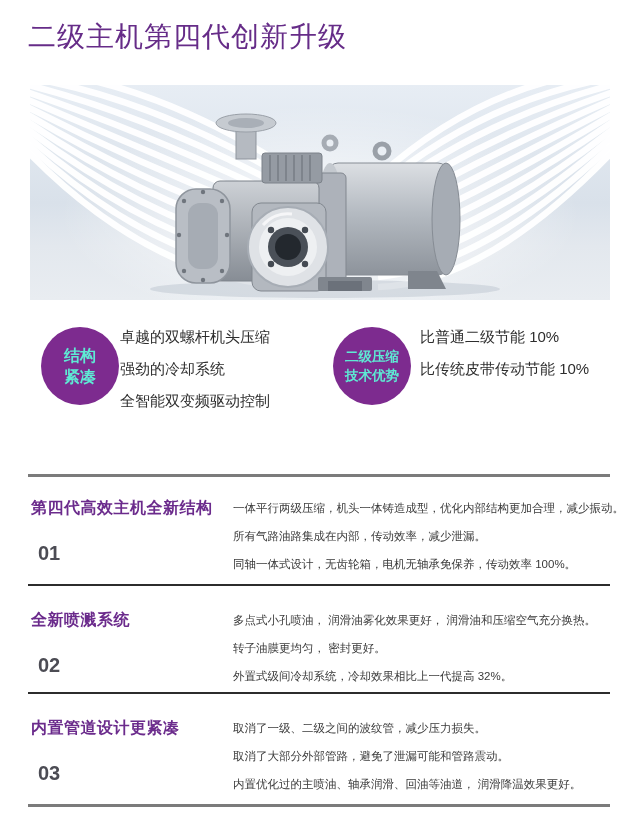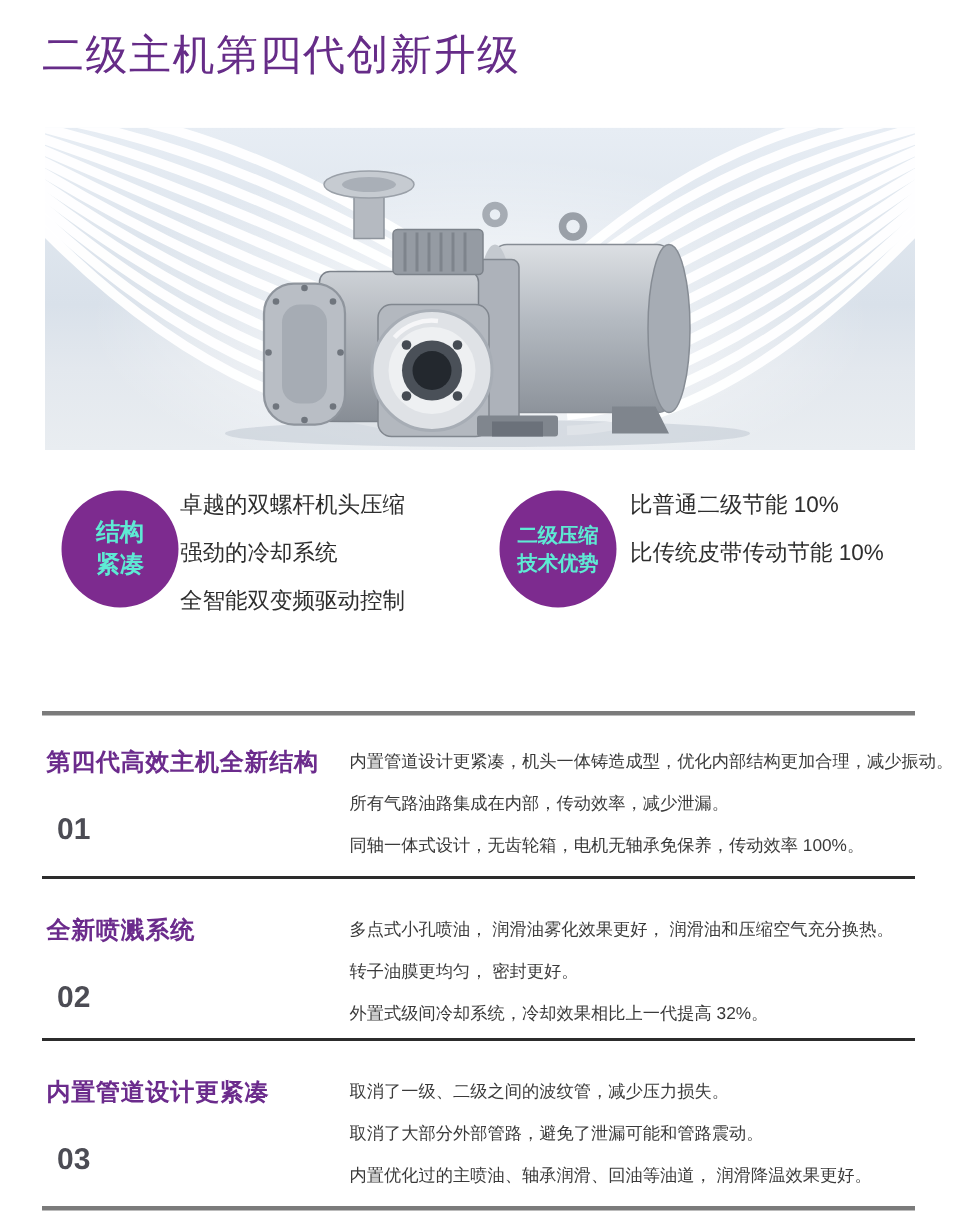--- a/index.html
+++ b/index.html
@@ -196,21 +196,21 @@
 
   <div class="rule rule-heavy rule-a"></div>
   <div class="rule rule-light rule-b"></div>
   <div class="rule rule-light rule-c"></div>
   <div class="rule rule-heavy rule-d"></div>
 
   <div class="section section-1">
     <div class="section-title">第四代高效主机全新结构</div>
     <div class="section-number">01</div>
     <div class="section-lines">
-      <div class="section-line">内置管道设计更紧凑，机头一体铸造成型，优化内部结构更加合理，减少振动。</div>
+      <div class="section-line">一体平行两级压缩，机头一体铸造成型，优化内部结构更加合理，减少振动。</div>
       <div class="section-line">所有气路油路集成在内部，传动效率，减少泄漏。</div>
       <div class="section-line">同轴一体式设计，无齿轮箱，电机无轴承免保养，传动效率 100%。</div>
     </div>
   </div>
 
   <div class="section section-2">
     <div class="section-title">全新喷溅系统</div>
     <div class="section-number">02</div>
     <div class="section-lines">
       <div class="section-line">多点式小孔喷油， 润滑油雾化效果更好， 润滑油和压缩空气充分换热。</div>

